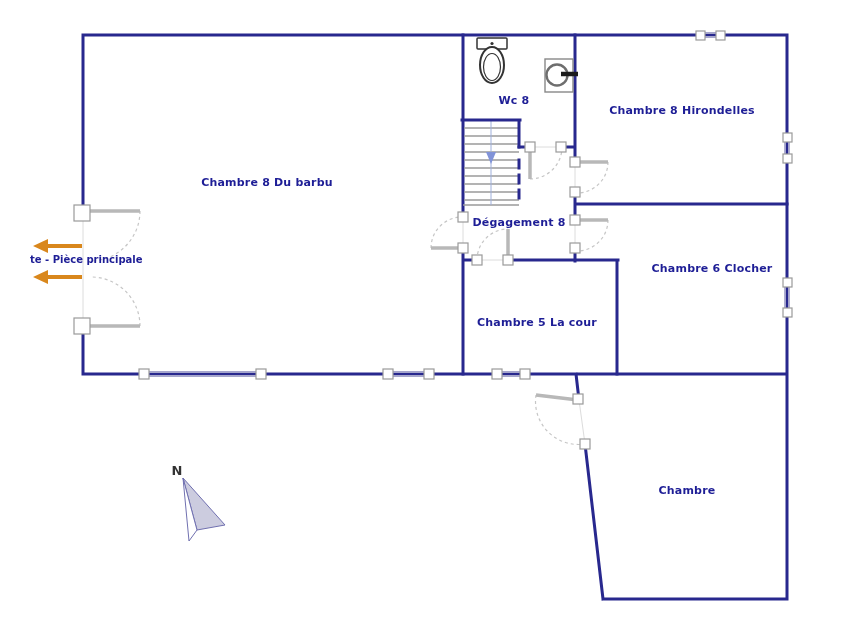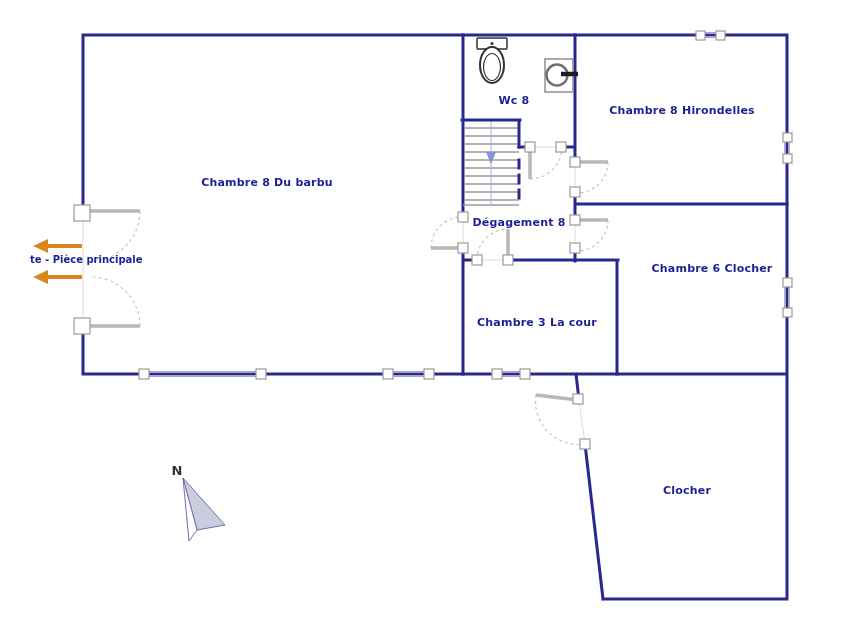--- a/index.html
+++ b/index.html
@@ -149,18 +149,18 @@
       <polygon points="183,478 225,525 197,530" fill="var(--compass-fill)" stroke="#7070b0" stroke-width="1"></polygon>
       <polygon points="183,478 197,530 189,541" fill="#fff" stroke="#7070b0" stroke-width="1"></polygon>
     </g>
   </svg>
 
   <div class="room-label" style="left:267px;top:182px">Chambre 8 Du barbu</div>
   <div class="room-label" style="left:514px;top:100px">Wc 8</div>
   <div class="room-label" style="left:682px;top:110px">Chambre 8 Hirondelles</div>
   <div class="room-label" style="left:519px;top:222px">Dégagement 8</div>
   <div class="room-label" style="left:712px;top:268px">Chambre 6 Clocher</div>
-  <div class="room-label" style="left:537px;top:322px">Chambre 3 La cour</div>
-  <div class="room-label" style="left:687px;top:490px">Clocher</div>
+  <div class="room-label" style="left:537px;top:322px">Chambre 5 La cour</div>
+  <div class="room-label" style="left:687px;top:490px">Chambre</div>
 
   <div class="exit-label" style="left:30px;top:259px">te - Pièce principale</div>
   <div class="compass-label" style="left:177px;top:470px">N</div>
 </div>
 
 </body></html>

